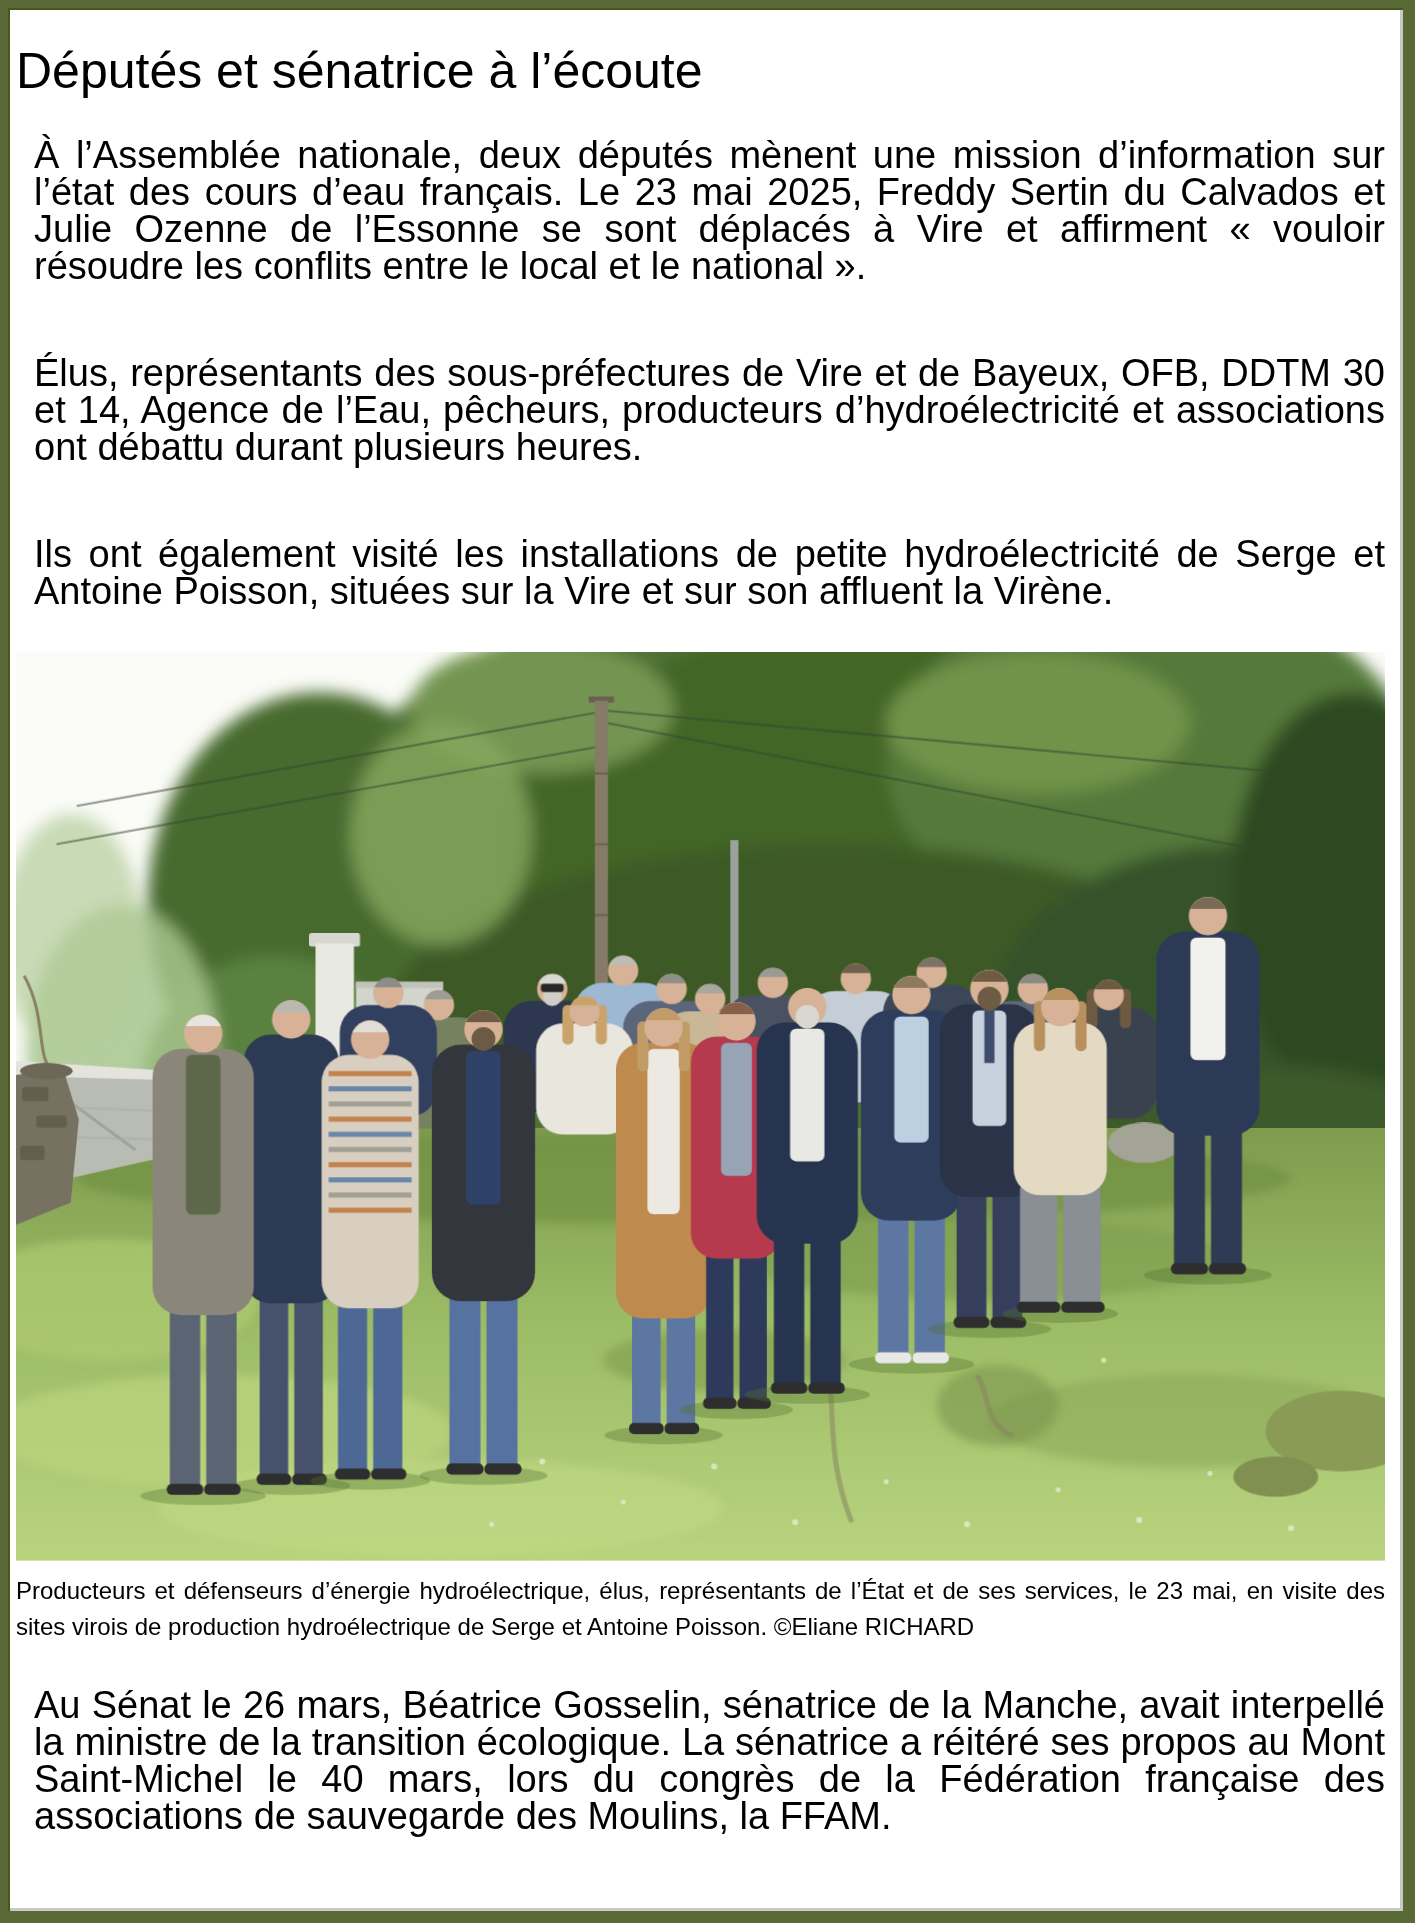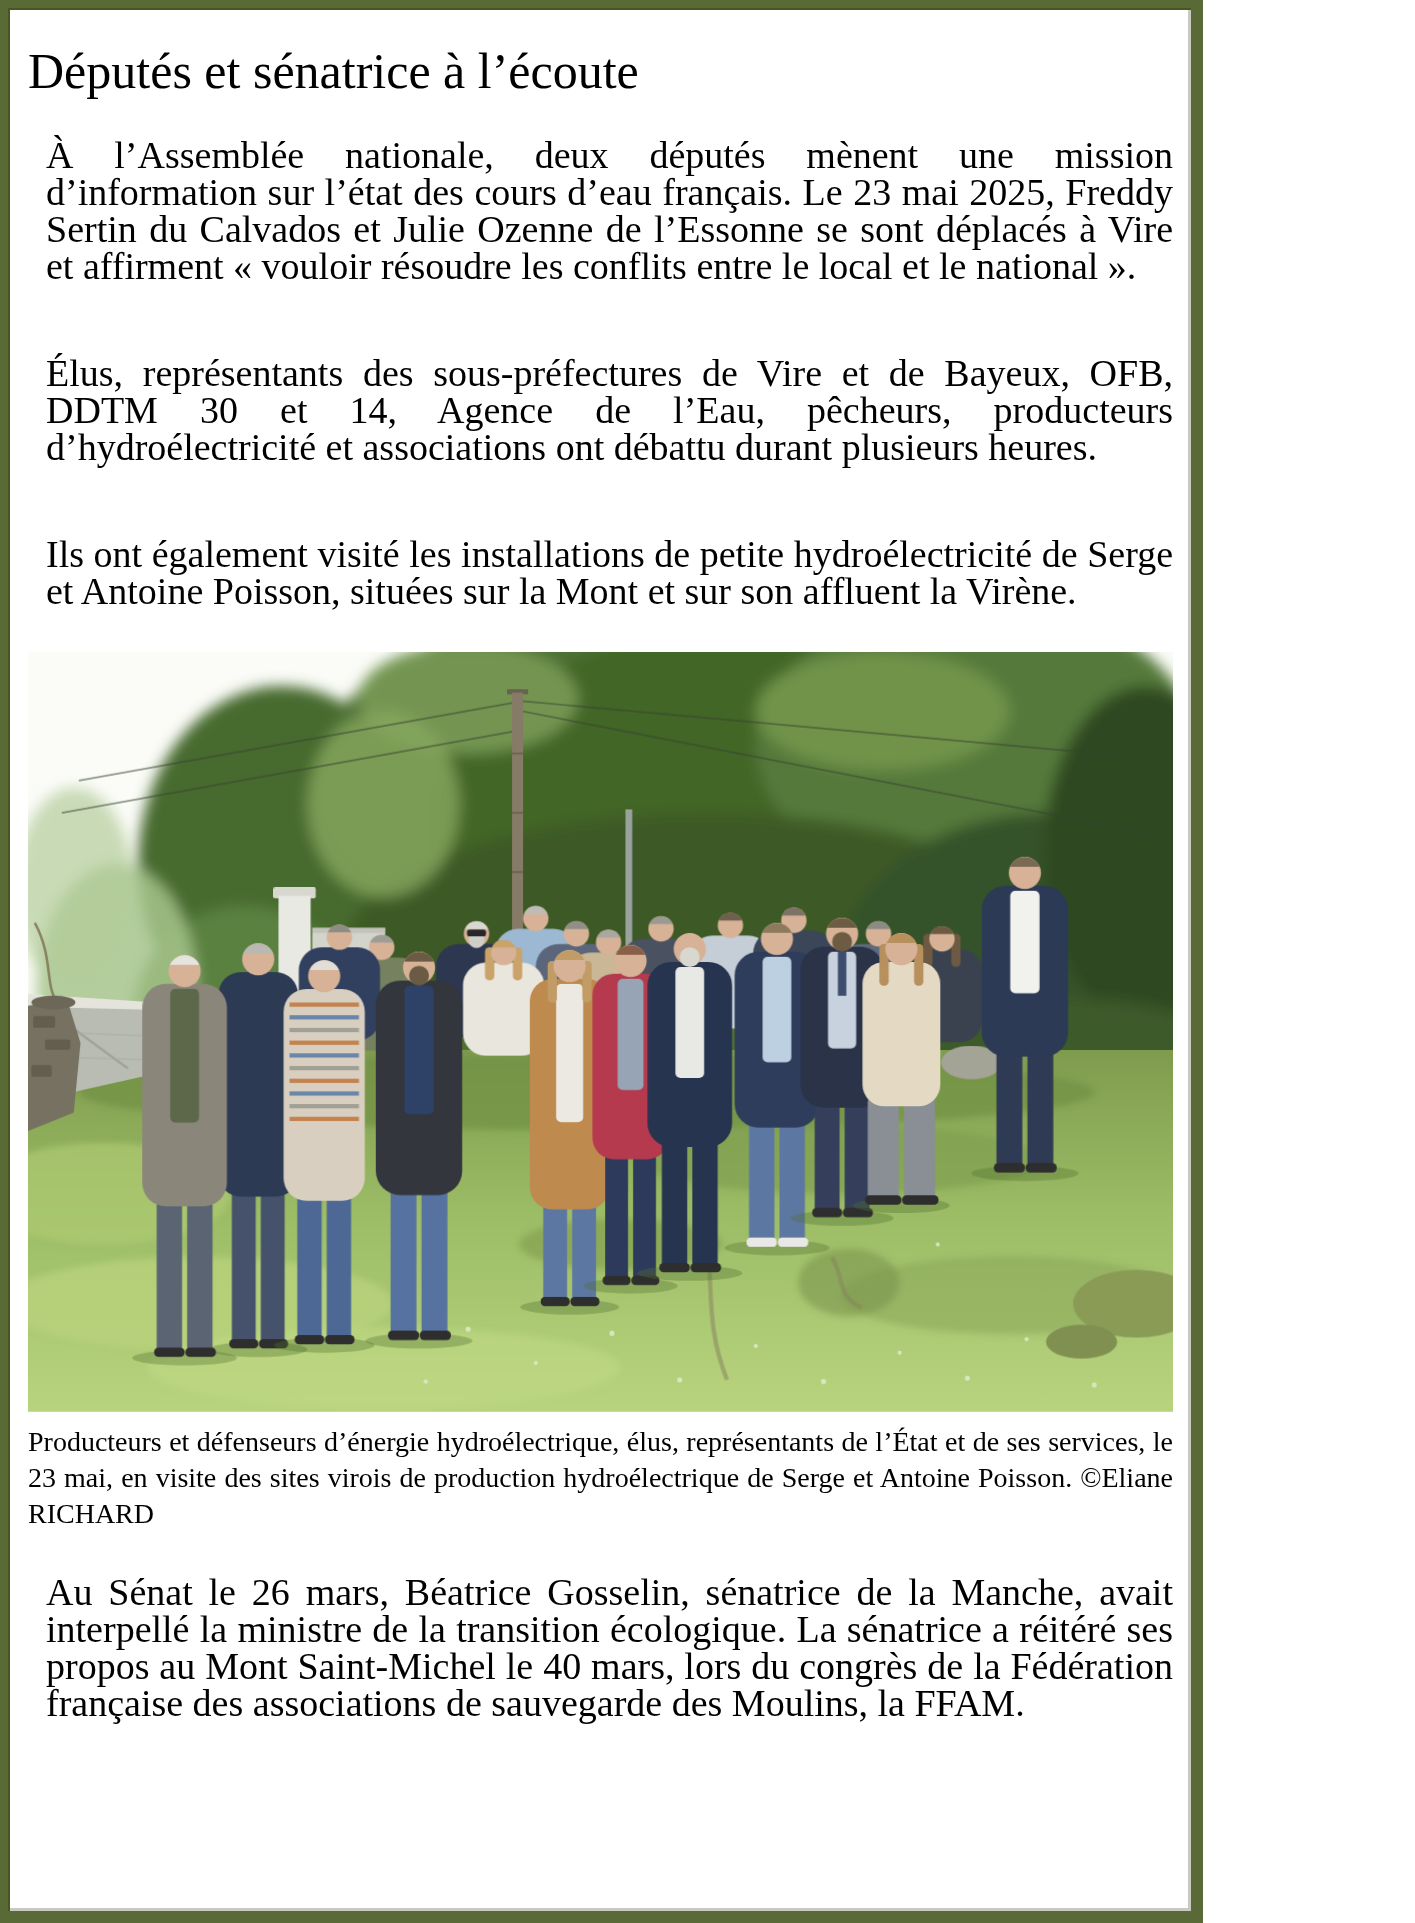--- a/index.html
+++ b/index.html
@@ -1,27 +1,27 @@
 <!DOCTYPE html>
 <html lang="fr"><head>
 <meta charset="utf-8">
 <style>
   html, body { margin: 0; padding: 0; background: #ffffff; }
   .page {
     position: relative;
-    width: 1203px;
+    width: 1415px;
     height: 1923px;
     box-sizing: border-box;
     background: #ffffff;
     border: solid #5a6a36;
     border-width: 8px 12px 12px 8px;
     box-shadow: inset 2px 2px 0 #49561f, inset -3px -3px 0 #c9c9c4;
-    padding: 20px 18px 0 20px;
+    padding: 20px 18px 0 8px;
     overflow: hidden;
-    font-family: Liberation Serif, serif;
+    font-family: Liberation Sans, sans-serif;
     color: #000000;
   }
   .title {
     margin: 14px 0 0 0;
     font-size: 50px;
     font-weight: 400;
     line-height: 1.18;
     letter-spacing: 0;
   }
   .body-par {
@@ -32,38 +32,38 @@
     hyphens: none;
   }
   .body-par.first { margin-top: 36px; }
   figure.photo {
     margin: 42px 0 0 0;
     padding: 0;
   }
   figure.photo svg { display: block; width: 100%; height: auto; }
   .caption {
     margin: 12px 0 0 0;
-    font-size: 28px;
+    font-size: 24px;
     line-height: 36px;
     text-align: justify;
   }
   .body-par.last { margin-top: 42px; }
 </style>
 </head>
 <body>
 
 <div class="page">
 
   <h1 class="title">Députés et sénatrice à l’écoute</h1>
 
   <p class="body-par first">À l’Assemblée nationale, deux députés mènent une mission d’information sur l’état des cours d’eau français. Le 23 mai 2025, Freddy Sertin du Calvados et Julie Ozenne de l’Essonne se sont déplacés à Vire et affirment «&nbsp;vouloir résoudre les conflits entre le local et le national&nbsp;».</p>
 
   <p class="body-par">Élus, représentants des sous-préfectures de Vire et de Bayeux, OFB, DDTM 30 et 14, Agence de l’Eau, pêcheurs, producteurs d’hydroélectricité et associations ont débattu durant plusieurs heures.</p>
 
-  <p class="body-par">Ils ont également visité les installations de petite hydroélectricité de Serge et Antoine Poisson, situées sur la Mont et sur son affluent la Virène.</p>
+  <p class="body-par">Ils ont également visité les installations de petite hydroélectricité de Serge et Antoine Poisson, situées sur la Vire et sur son affluent la Virène.</p>
 
   <figure class="photo">
     <svg viewBox="0 0 1353 898" xmlns="http://www.w3.org/2000/svg" role="img" aria-label="Photo de groupe : une vingtaine de personnes debout dans un pré en pente devant des arbres, un mur de pierre et un poteau électrique">
       <defs>
         <linearGradient id="g-grass" x1="0" y1="0" x2="0" y2="1">
           <stop offset="0" stop-color="#7f9c4e"></stop>
           <stop offset="0.45" stop-color="#9cbc66"></stop>
           <stop offset="1" stop-color="#b9d47f"></stop>
         </linearGradient>
         <filter id="blur8" x="-30%" y="-30%" width="160%" height="160%">

